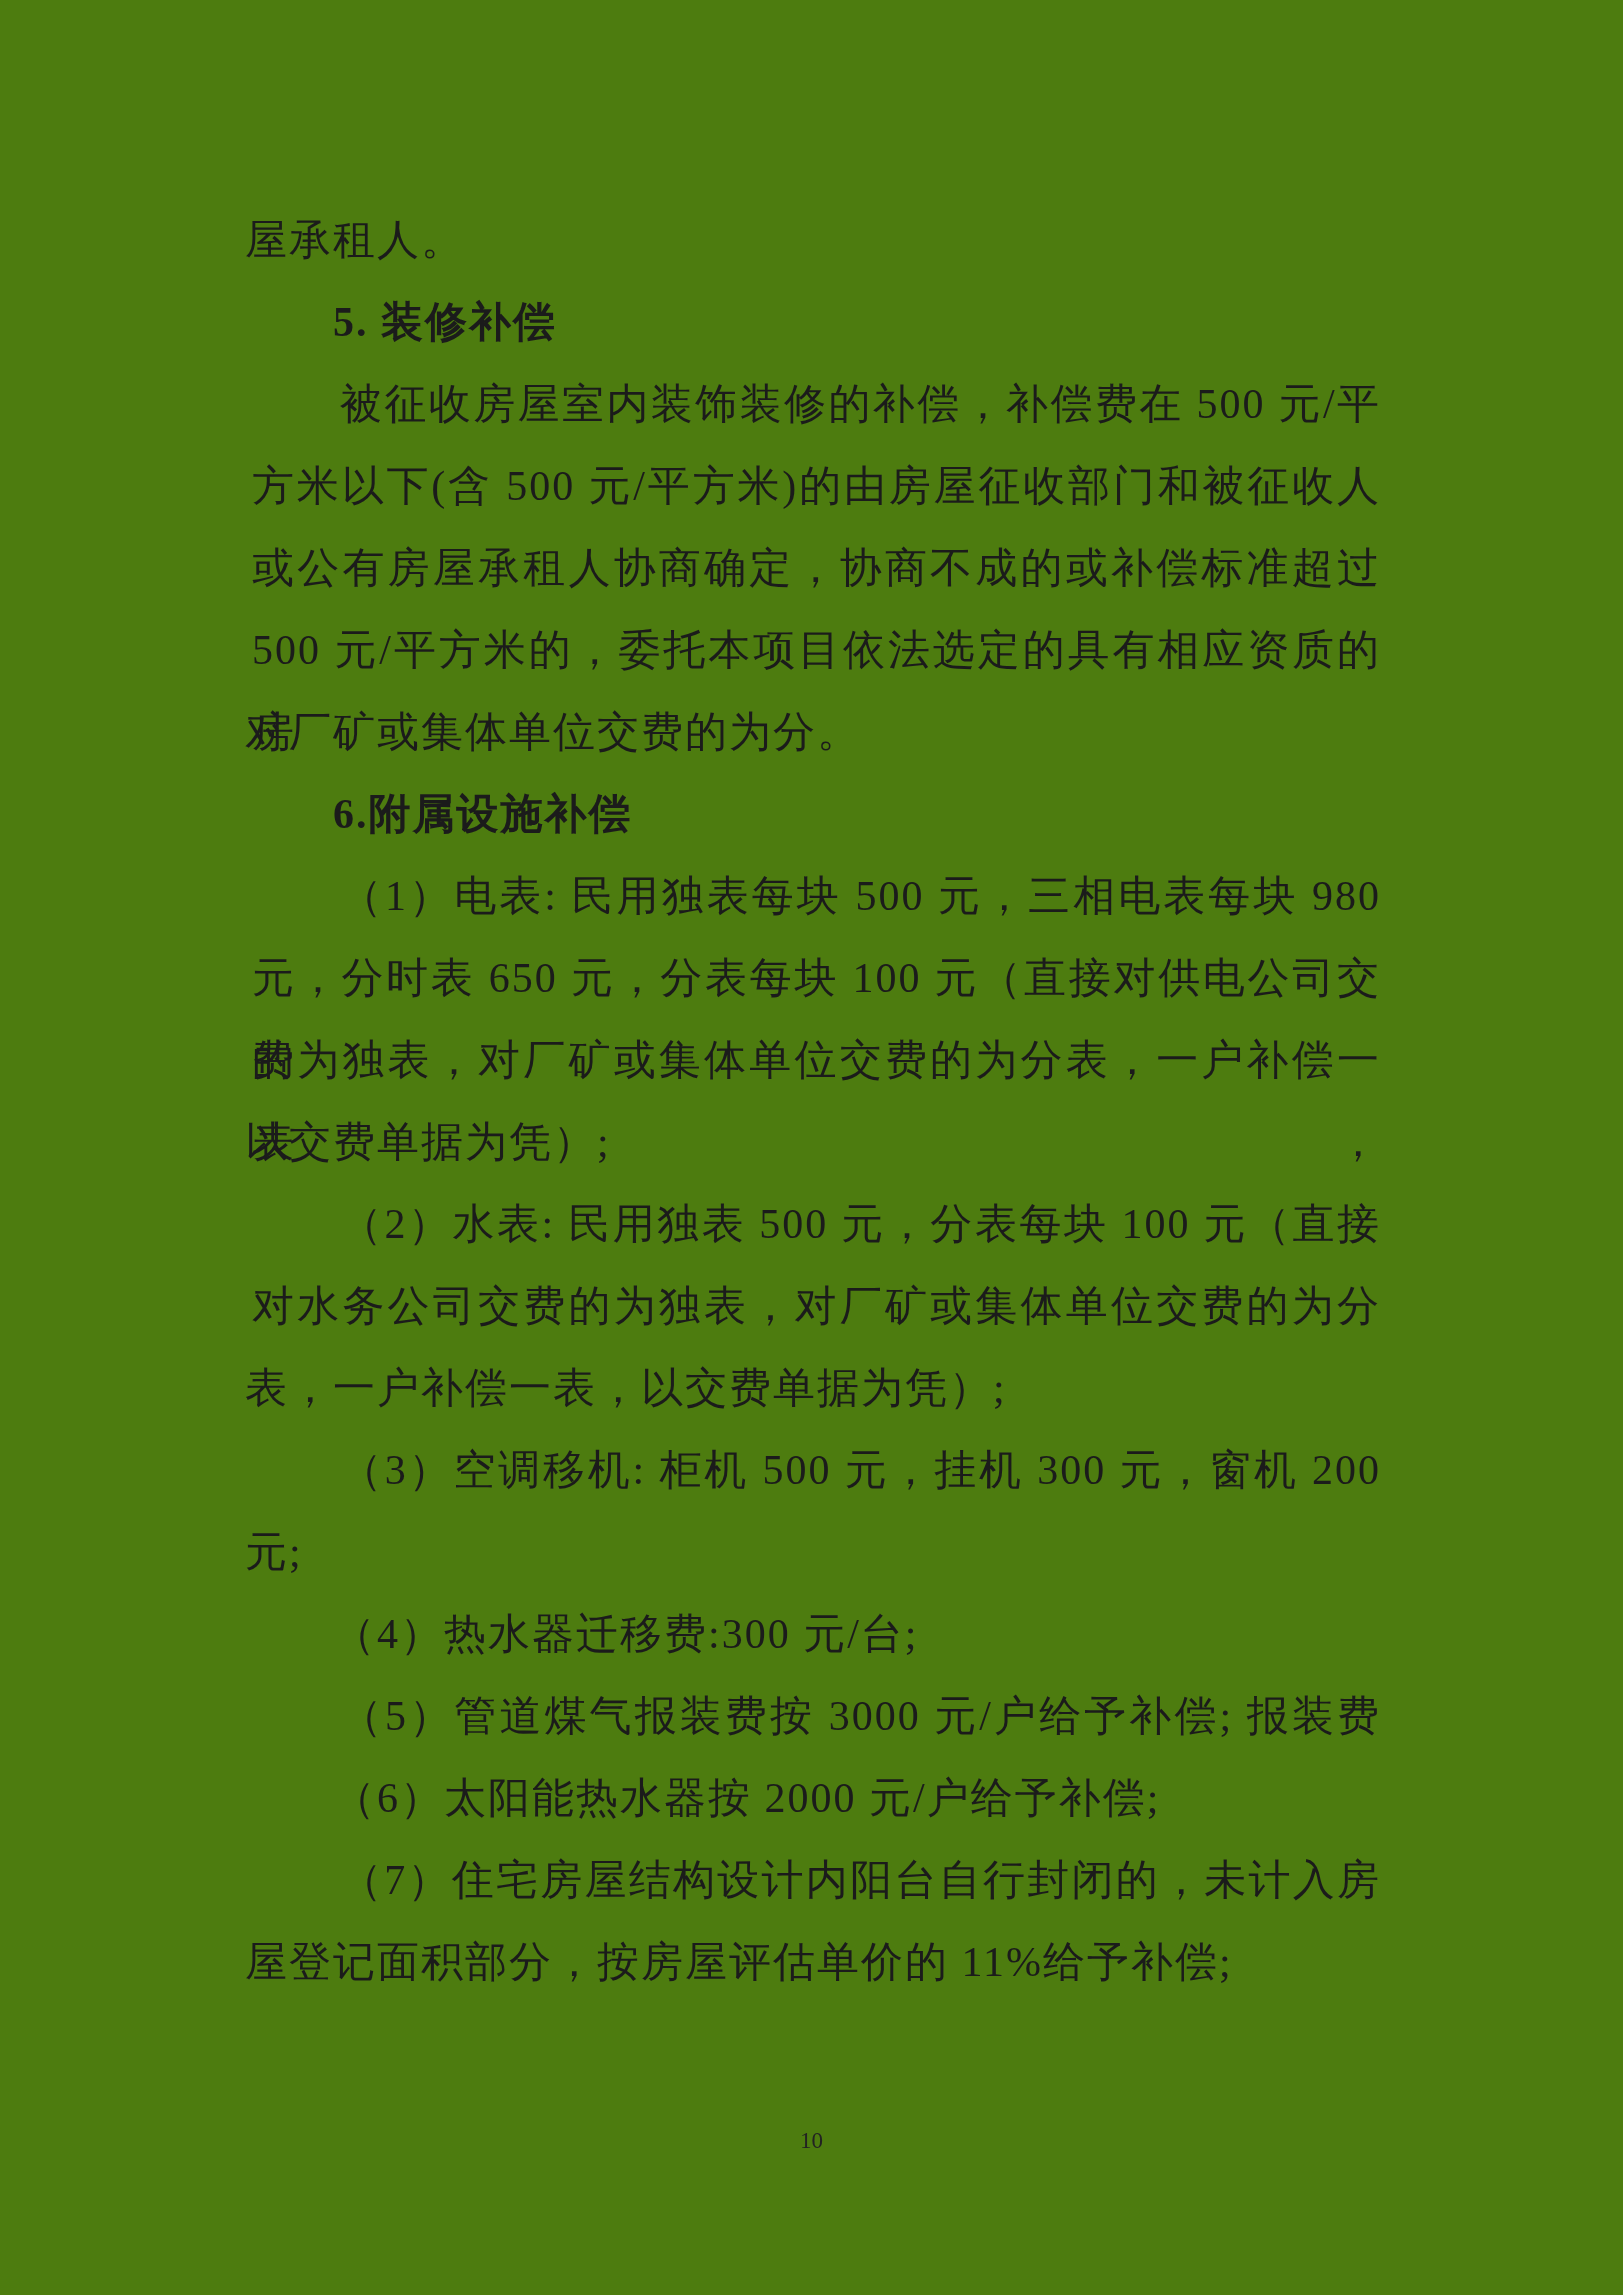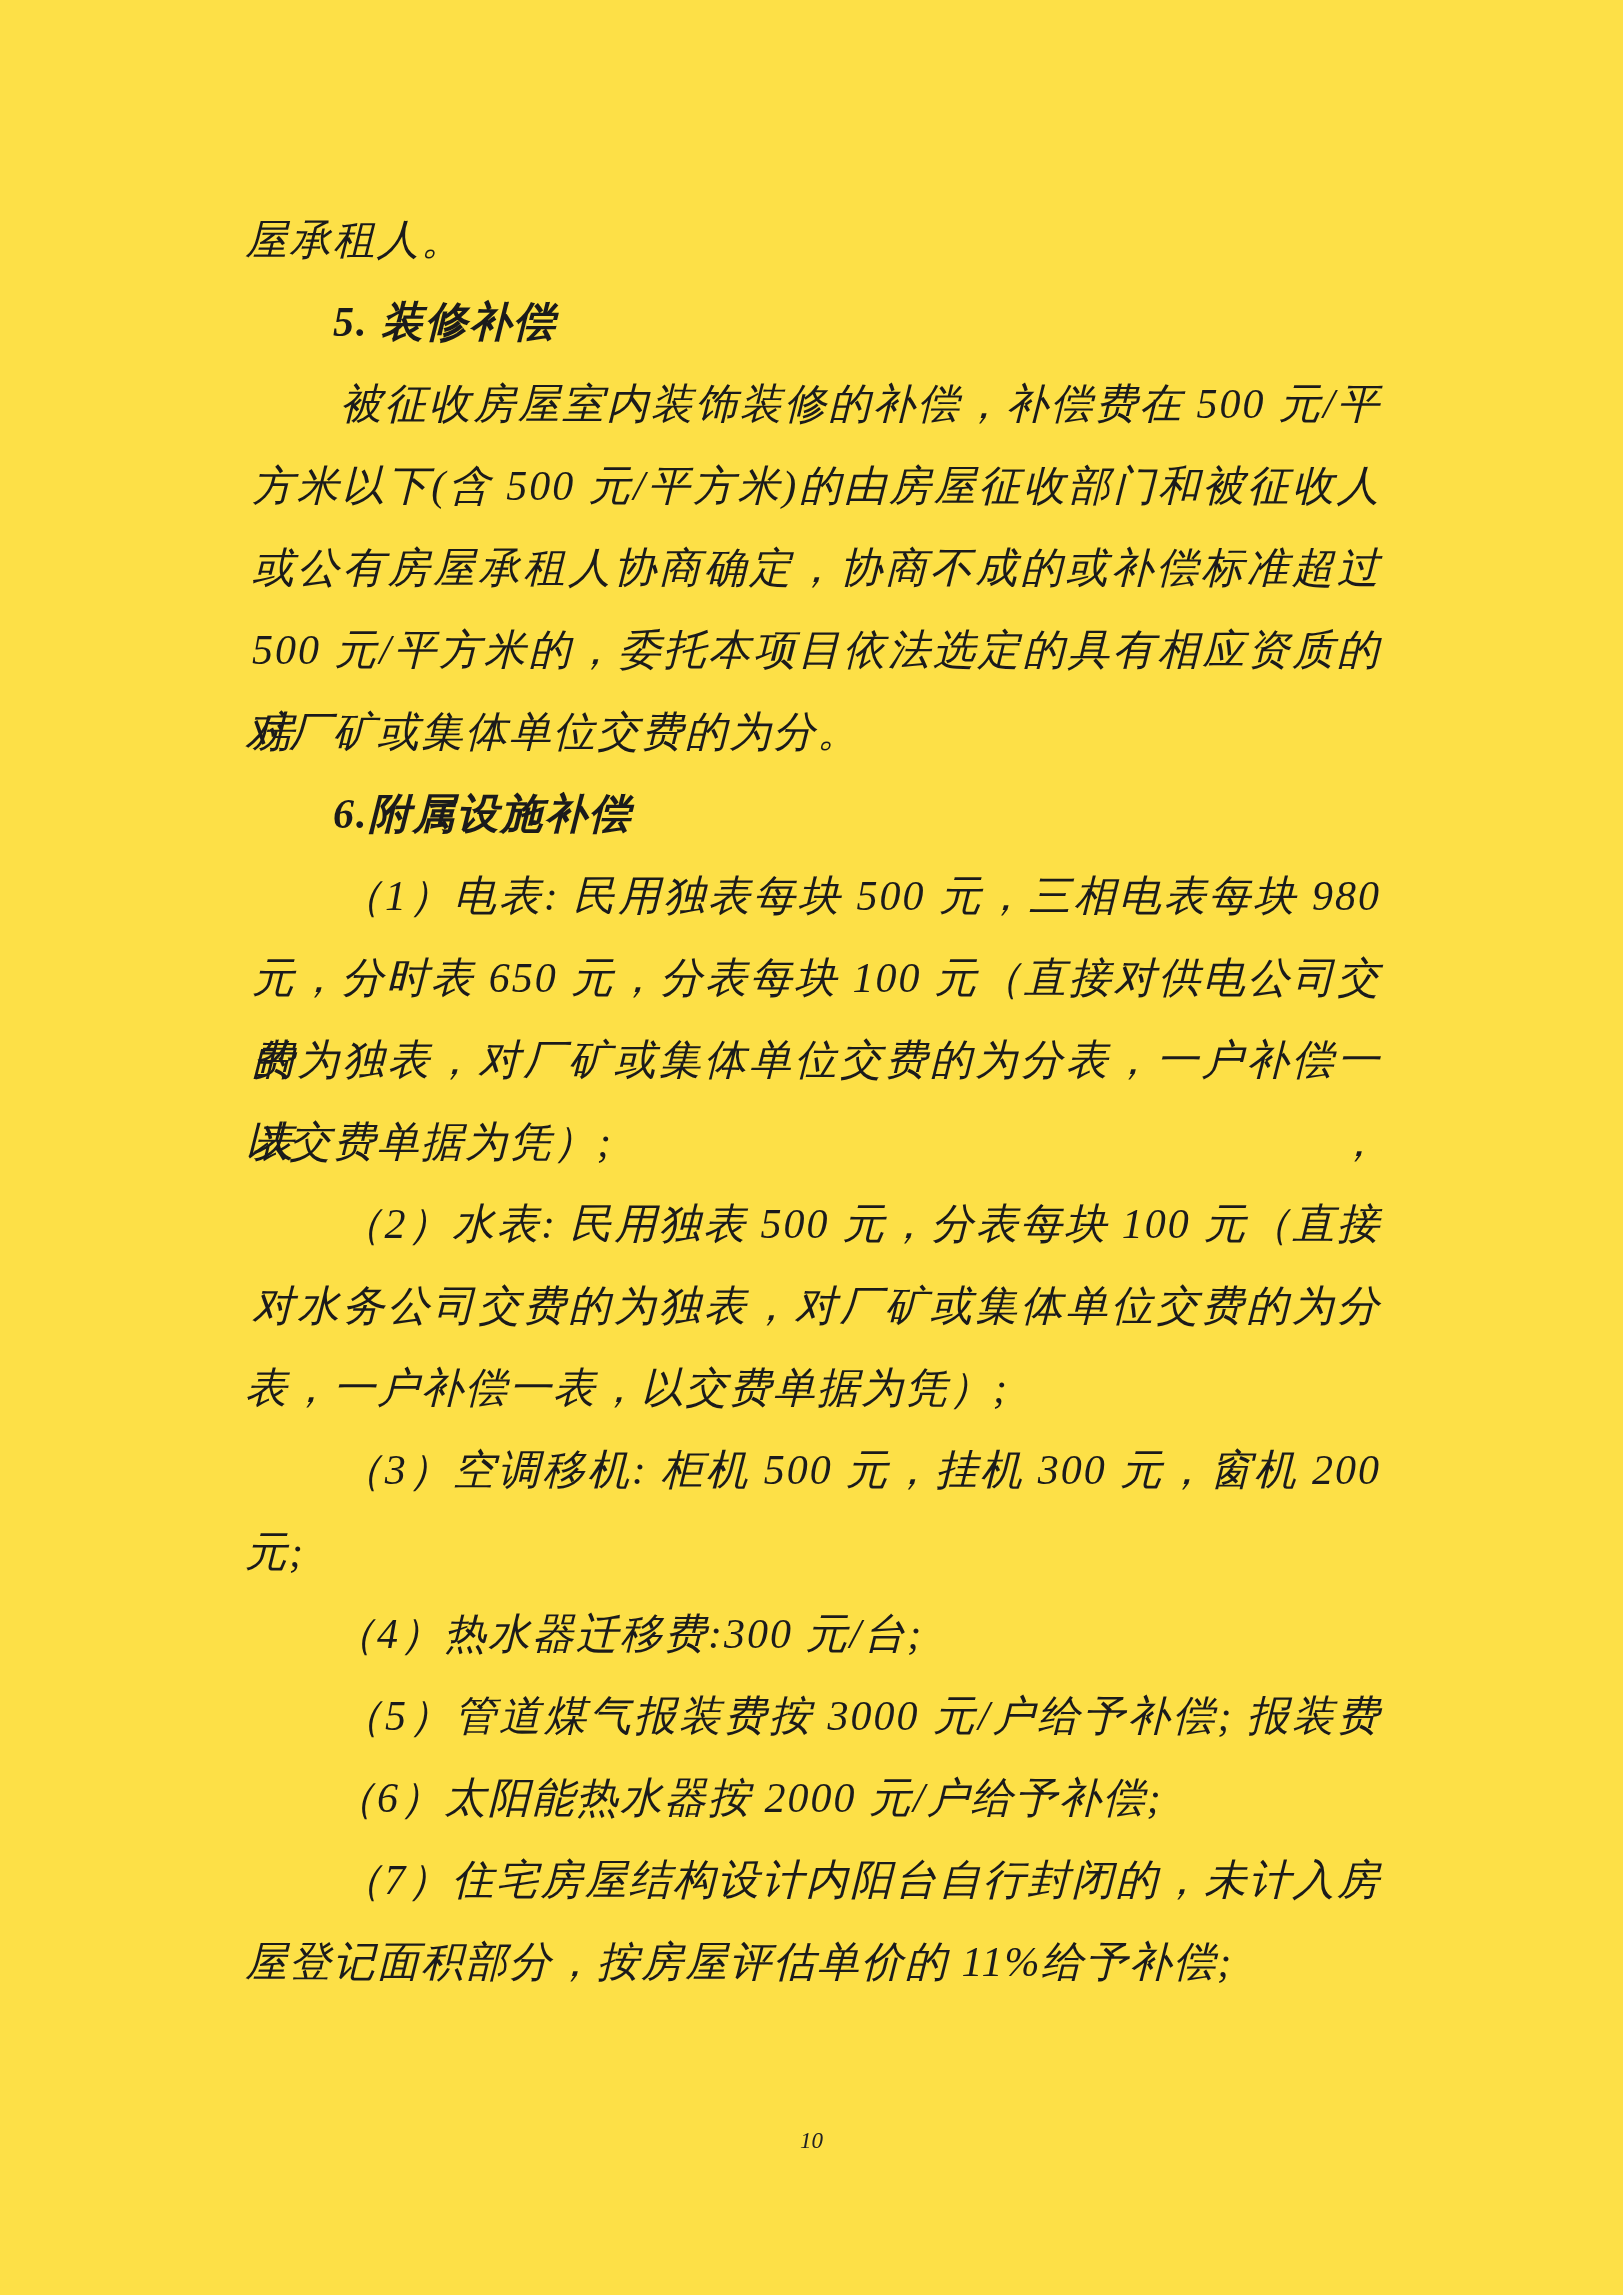--- a/index.html
+++ b/index.html
@@ -4,25 +4,24 @@
 <style>
   html, body {
     margin: 0;
     padding: 0;
     background: #ffffff;
   }
   .page {
     position: relative;
     width: 1623px;
     height: 2295px;
-    background: #fde047;
+    background: #4d7c0f;
     color: #1b1b1b;
     font-family: "Liberation Serif", serif;
     overflow: hidden;
-    font-style: italic;
   }
   .content {
     position: absolute;
     left: 245px;
     top: 199px;
     width: 1136px;
   }
   .line {
     font-size: 42px;
     line-height: 82px;

